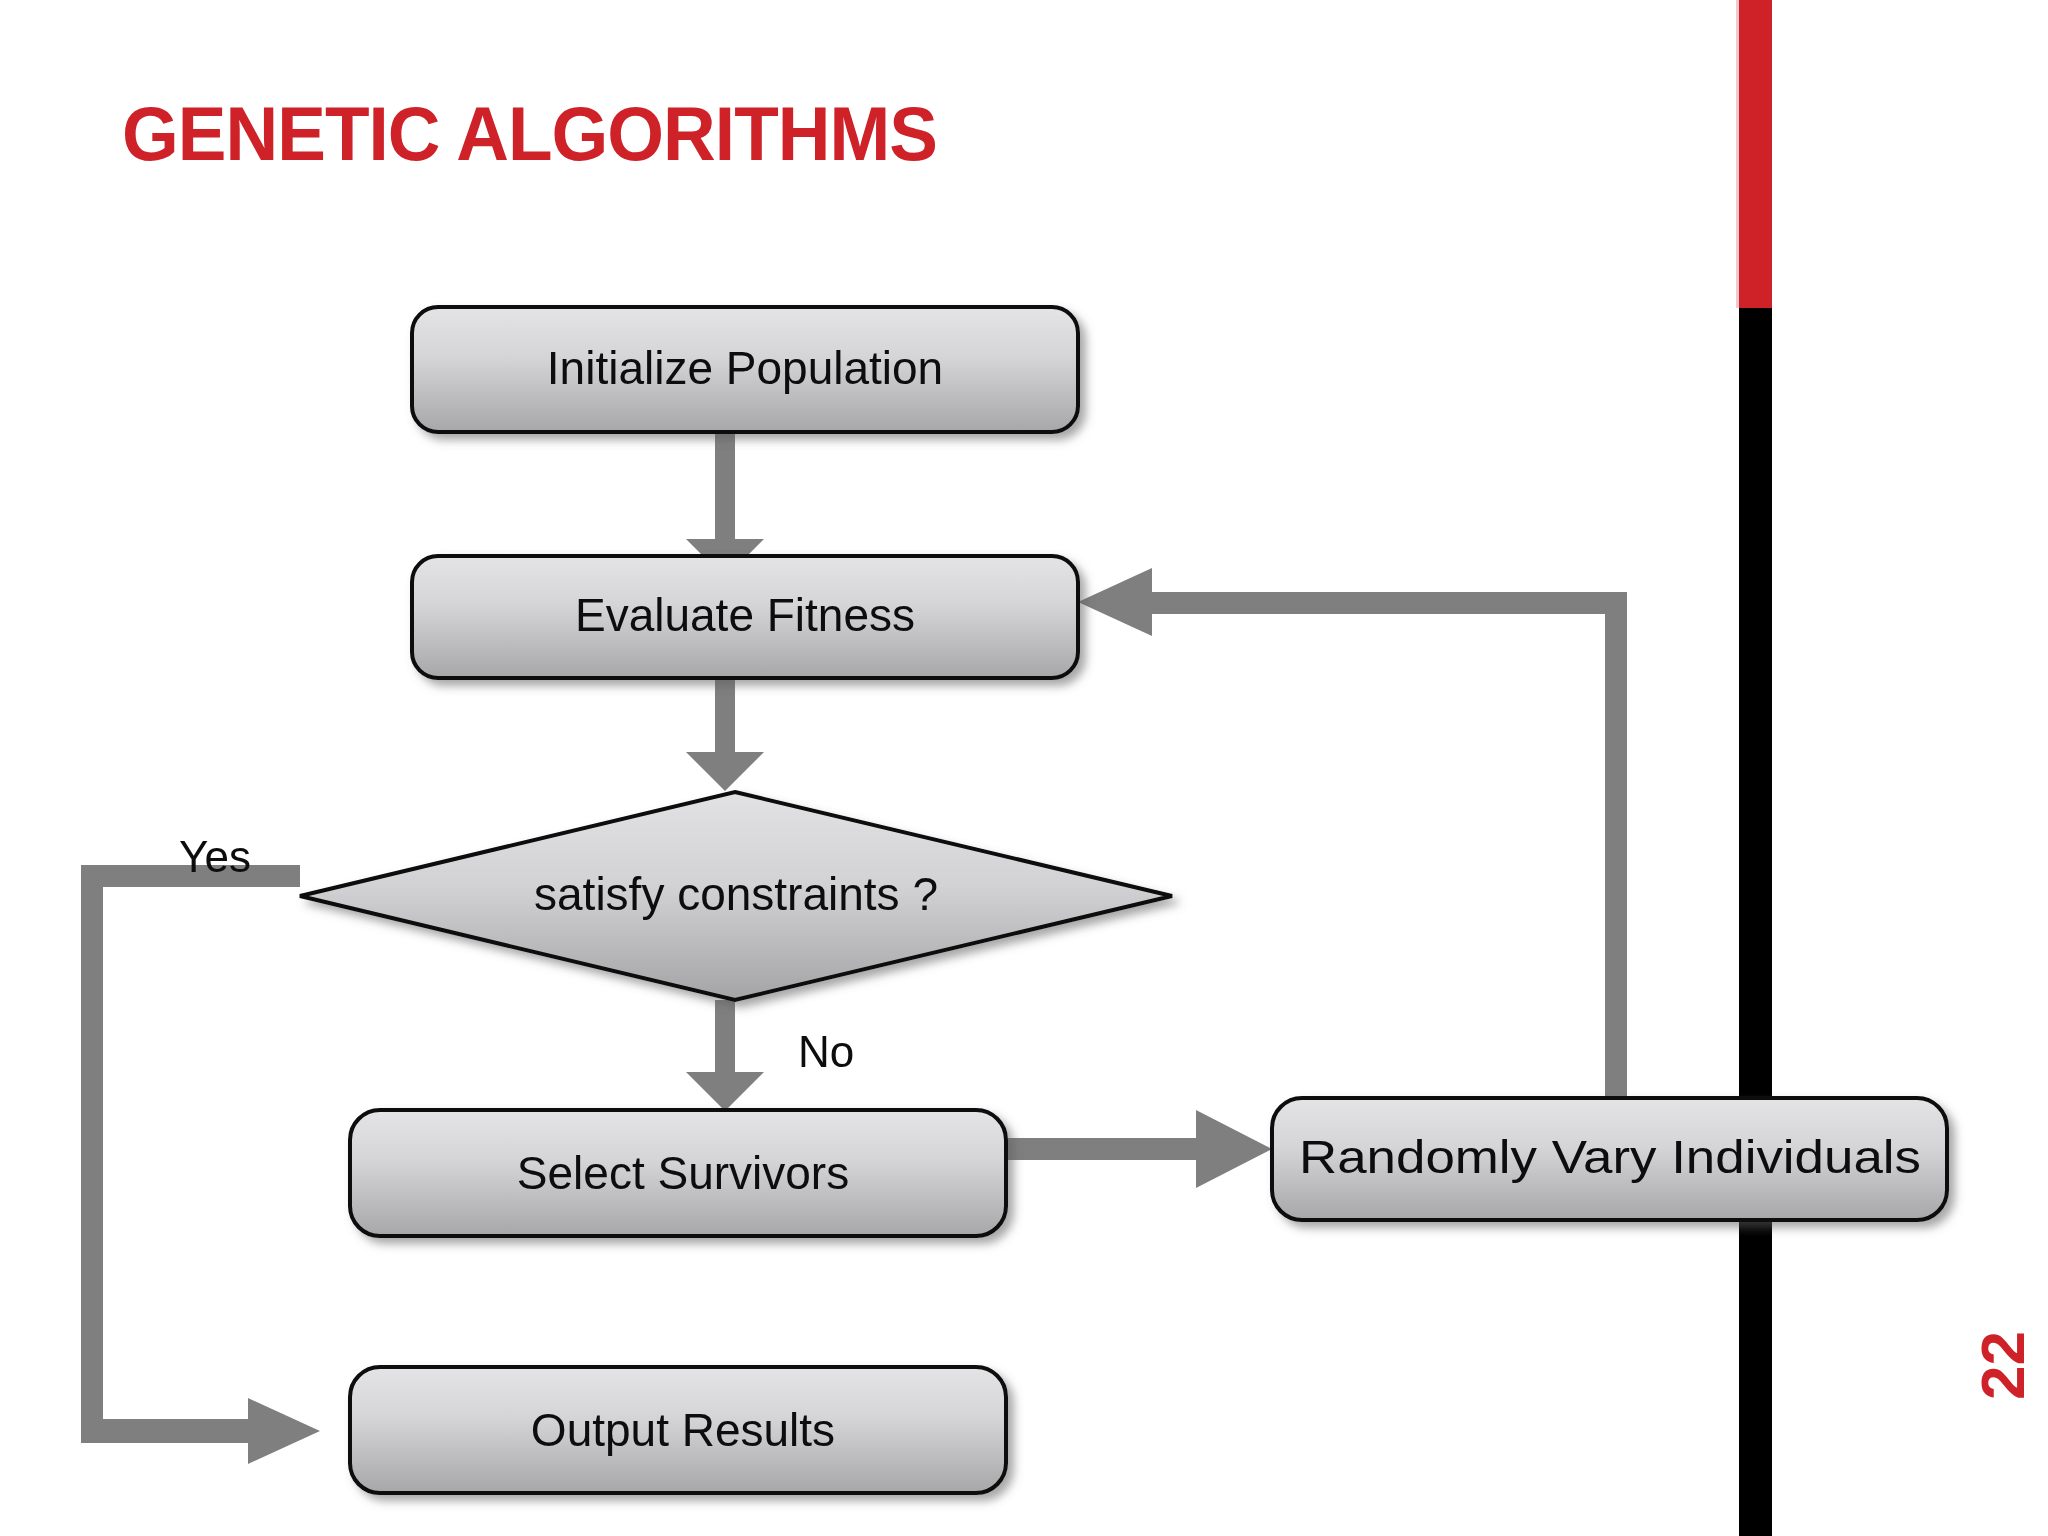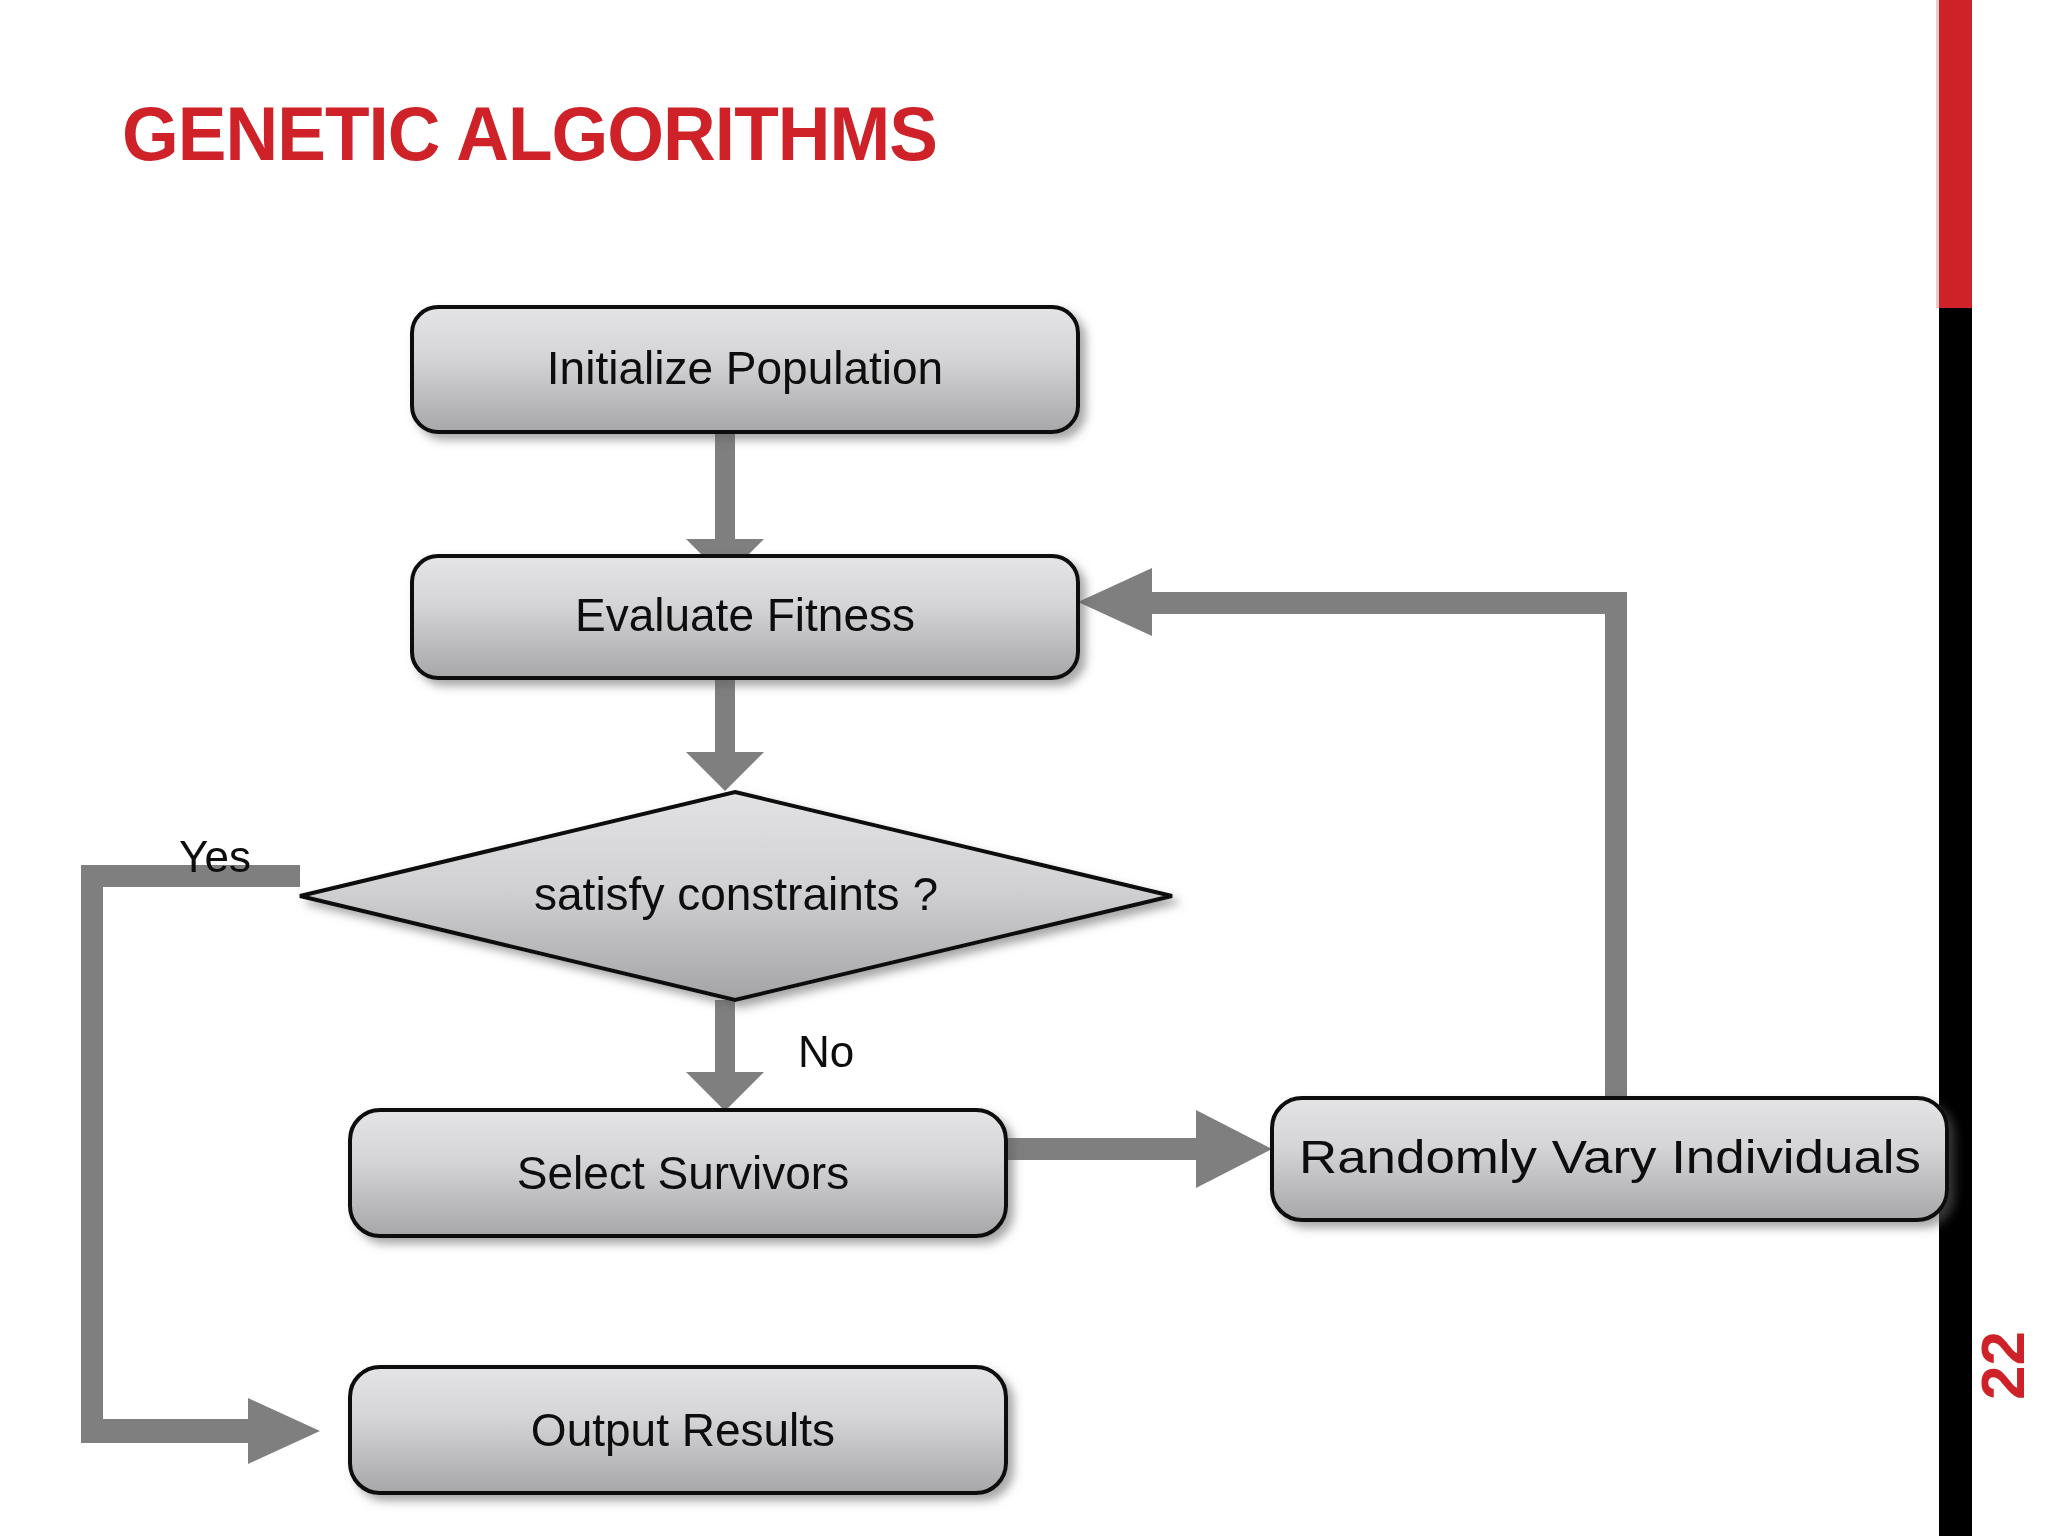--- a/index.html
+++ b/index.html
@@ -11,21 +11,21 @@
     width: 2048px;
     height: 1536px;
     position: relative;
     overflow: hidden;
     font-family: "Liberation Sans", sans-serif;
   }
 
   #slide {
     position: absolute;
     left: 0; top: 0;
-    width: 1972px;
+    width: 1772px;
     height: 1536px;
     background: #ffffff;
     border-radius: 30px;
   }
 
   
   .edge-bar {
     position: absolute;
     right: 0;
     width: 33px;

